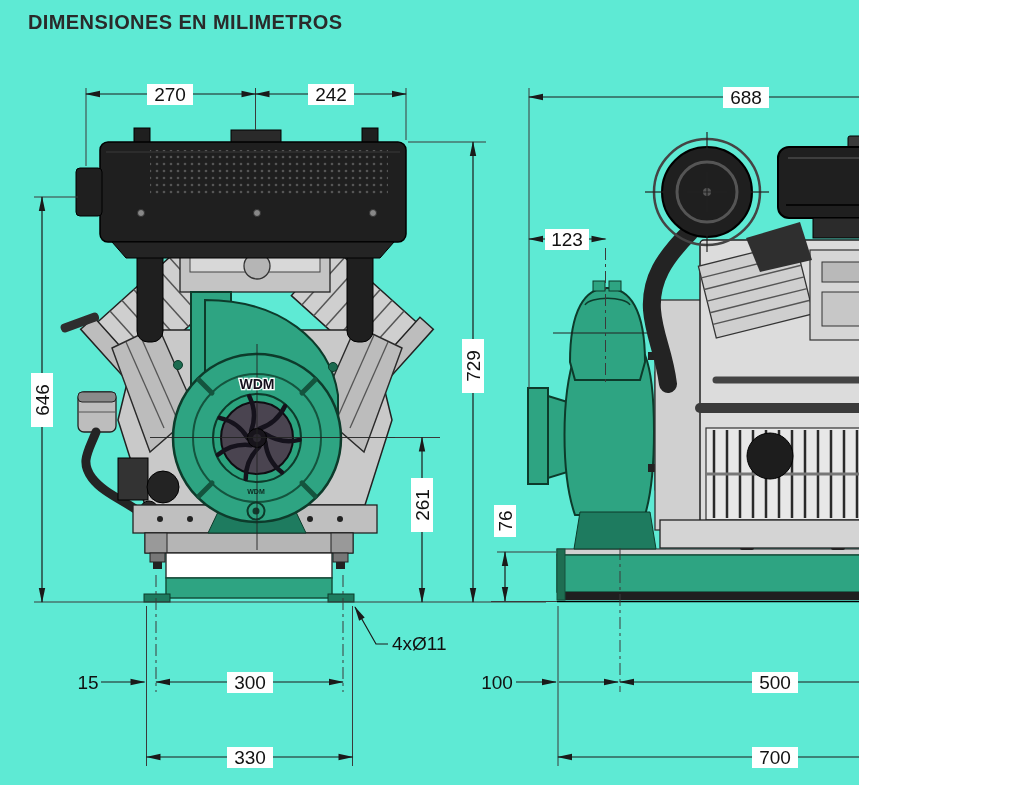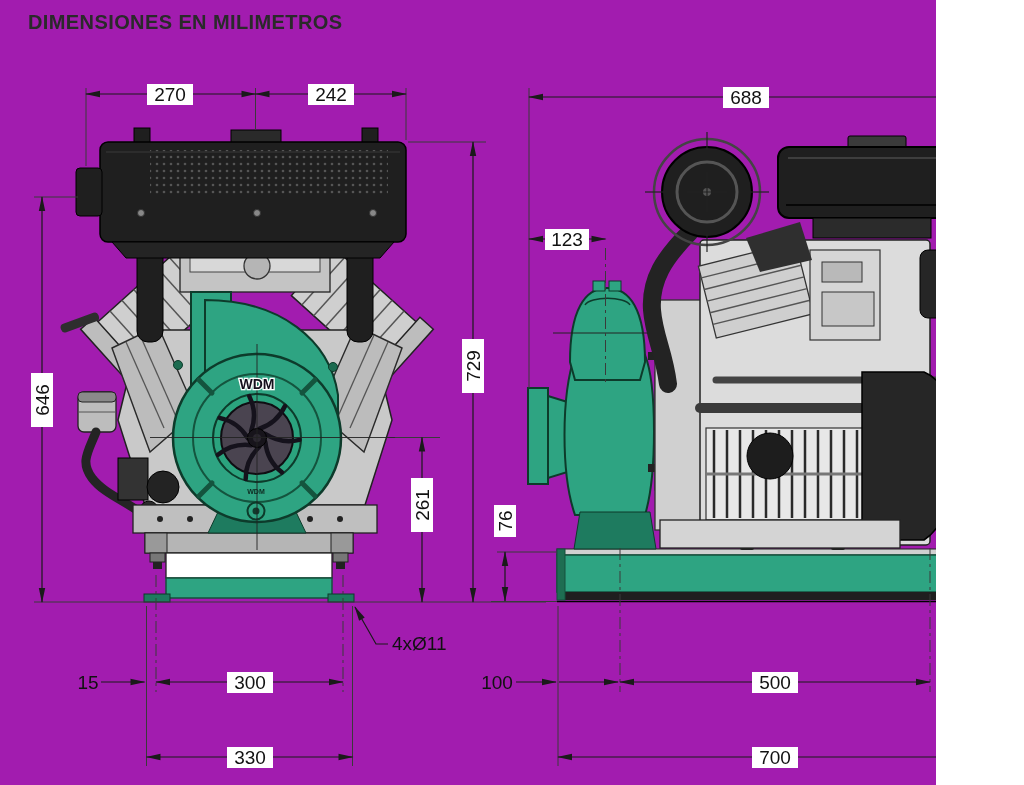--- a/index.html
+++ b/index.html
@@ -1,16 +1,16 @@
 <!DOCTYPE html>
 <html style="--green: #2EA482; --green_dark: #1E7B5F; --green_light: #8FD4BD; --black_part: #1F1F1F; --gray_part: #C9C9C9; --line: #1A1A1A;"><head>
 <meta charset="utf-8">
 <style>
   html,body{margin:0;padding:0;background:#fff;}
-  .page{position:relative;width:936px;height:785px;background:#a21caf;overflow:hidden;text-align:right;}
+  .page{position:relative;width:859px;height:785px;background:#5eead4;overflow:hidden;text-align:right;}
   .title{font:600 20px "Liberation Sans",sans-serif;fill:#2a2a2a;letter-spacing:.4px;}
   .dim-text{font:19px "Liberation Sans",sans-serif;fill:#111;}
   .logo{font:700 14px "Liberation Sans",sans-serif;fill:#14101c;stroke:#fff;stroke-width:2.6px;paint-order:stroke;}
   .logos{font:700 7px "Liberation Sans",sans-serif;fill:#0e2a20;}
   .dl{stroke:var(--line);stroke-width:1.2;fill:none;}
   .ext{stroke:#3a3a3a;stroke-width:1;fill:none;}
   .cl{stroke:#3a3a3a;stroke-width:1;stroke-dasharray:12 4 3 4;fill:none;}
   .green{fill:var(--green);}
   .greend{fill:var(--green_dark);}
   .greenl{fill:var(--green_light);}

